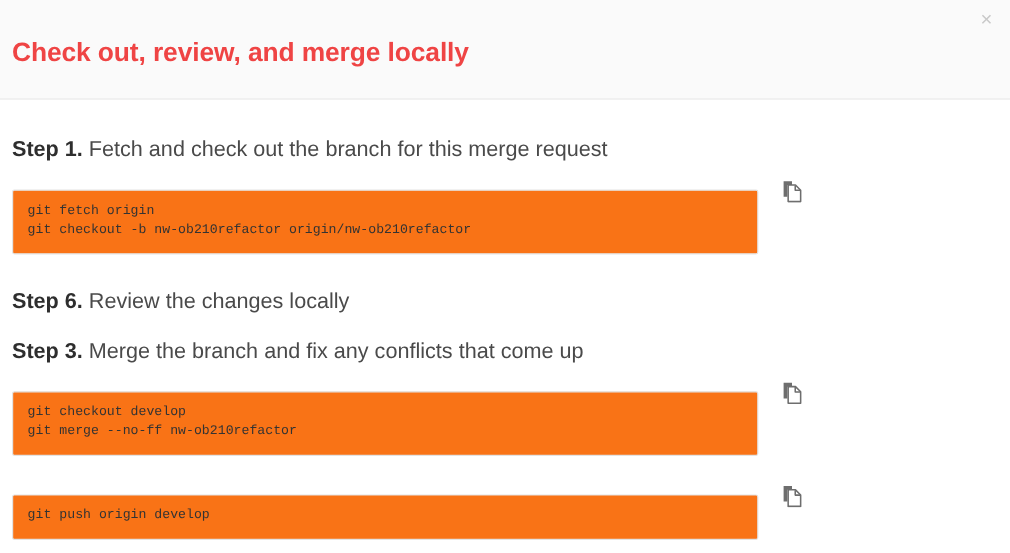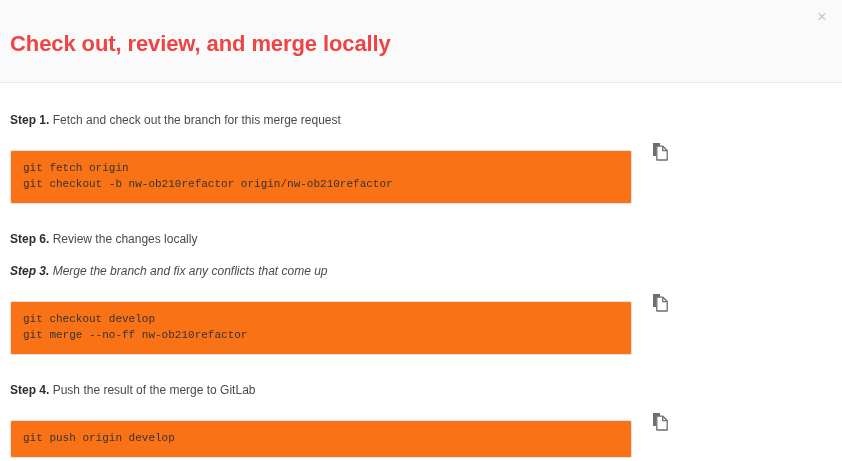--- a/index.html
+++ b/index.html
@@ -61,32 +61,32 @@
     font-family: "Liberation Sans", sans-serif;
   }
 
   
   .modal-body {
     padding: 0 10px;
     box-sizing: border-box;
   }
 
   .step-line {
-    font-size: 12px;
+    font-size: 18px;
     color: #4a4a4a;
     line-height: 1.4;
   }
   .step-line .step-label {
     font-weight: 700;
     color: #2e2e2e;
   }
 
   .s1 { margin-top: 29px; }
   .s2 { margin-top: 16px; }
-  .s3 { margin-top: 16px; font-style: italic; }
+  .s3 { margin-top: 16px; }
   .s4 { margin-top: 16px; }
 
   .code-row {
     display: flex;
     align-items: flex-start;
     margin-top: 10px;
   }
   .code-block {
     flex: 0 0 auto;
     width: 622px;
@@ -156,23 +156,20 @@
 git merge --no-ff nw-ob210refactor</pre>
       <button class="copy-btn">
         <svg width="17" height="19" viewBox="0 0 17 19" aria-hidden="true">
           <path d="M1 1h7v3.2H4.2V14H1z" fill="#6e6e6e"></path>
           <path d="M4.8 4.2h6.1l4.3 4.3V18H4.8z" fill="#ffffff" stroke="#6e6e6e" stroke-width="1.3" stroke-linejoin="round"></path>
           <path d="M10.7 4.5v4.1h4.2" fill="none" stroke="#6e6e6e" stroke-width="1.3" stroke-linejoin="round"></path>
         </svg>
       </button>
     </div>
 
-    <div class="step-line s4">
-      <span class="step-label">Step 4.</span><span> Push the result of the merge to GitLab</span>
-    </div>
     <div class="code-row">
       <pre class="code-block">git push origin develop</pre>
       <button class="copy-btn">
         <svg width="17" height="19" viewBox="0 0 17 19" aria-hidden="true">
           <path d="M1 1h7v3.2H4.2V14H1z" fill="#6e6e6e"></path>
           <path d="M4.8 4.2h6.1l4.3 4.3V18H4.8z" fill="#ffffff" stroke="#6e6e6e" stroke-width="1.3" stroke-linejoin="round"></path>
           <path d="M10.7 4.5v4.1h4.2" fill="none" stroke="#6e6e6e" stroke-width="1.3" stroke-linejoin="round"></path>
         </svg>
       </button>
     </div>

